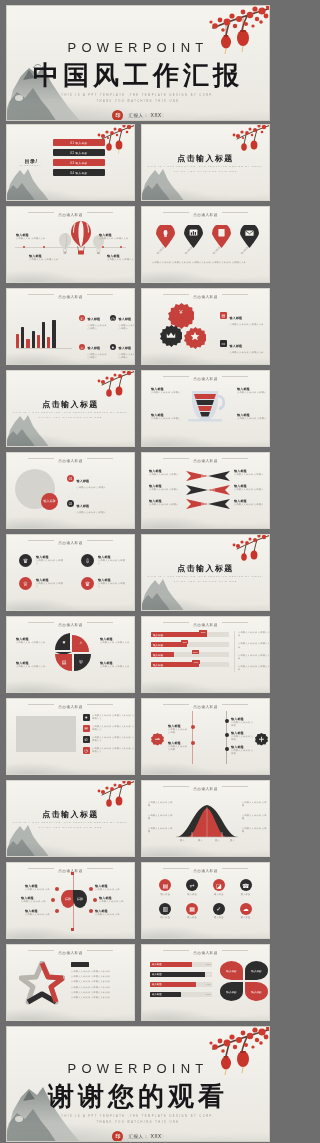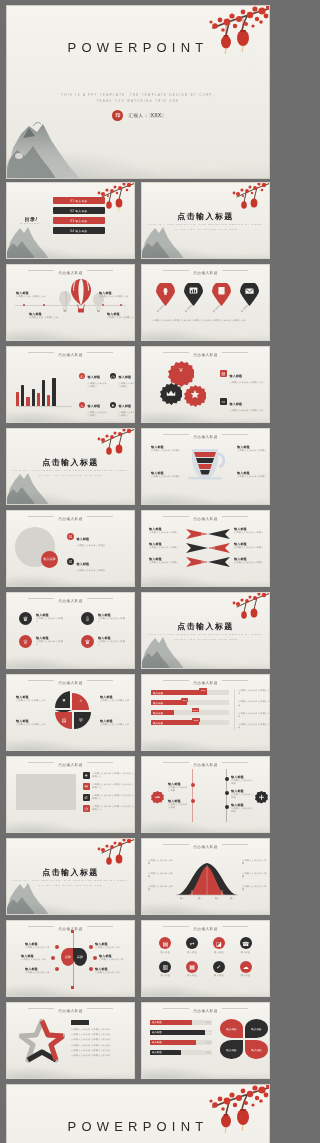--- a/index.html
+++ b/index.html
@@ -28,21 +28,21 @@
     position:absolute; left:0; right:0; bottom:0; height:58%;
     background:
       radial-gradient(ellipse 70% 58% at 18% 108%, rgba(110,118,118,.30), rgba(110,118,118,0) 62%),
       radial-gradient(ellipse 58% 46% at 62% 116%, rgba(120,126,124,.22), rgba(120,126,124,0) 64%),
       radial-gradient(ellipse 46% 40% at 95% 112%, rgba(120,126,124,.18), rgba(120,126,124,0) 66%);
     pointer-events:none;
   }
   .slide > * { position: relative; z-index: 2; }
 
   
-  .hero { height: 174px; margin: 5px 6px 0 6px; border: 1px solid #cfccc4; }
+  .hero { height: 116px; margin: 5px 6px 0 6px; border: 1px solid #cfccc4; }
   .hero .eng {
     position:absolute; top:34px; left:0; right:0; text-align:center;
     font-size:13px; letter-spacing:5.2px; color:#2b2b2b; font-weight:400;
   }
   .hero .cn {
     position:absolute; top:52px; left:0; right:0; text-align:center;
     font-size:26px; letter-spacing:4px; color:#17171a; font-weight:700;
   }
   .hero .sub1, .hero .sub2 {
     position:absolute; left:0; right:0; text-align:center;
@@ -190,20 +190,21 @@
       </g>
       <ellipse cx="92" cy="36" rx="6" ry="8" fill="#c8362b"></ellipse>
       <ellipse cx="75" cy="40" rx="5" ry="6.5" fill="#c8362b"></ellipse>
       <rect x="89" y="28" width="6" height="2" rx="1" fill="#a02a22"></rect>
       <rect x="72.5" y="33" width="5" height="1.8" rx=".9" fill="#a02a22"></rect>
       <path d="M92 44 l-1 6" stroke="#e0b15a" stroke-width=".8"></path>
       <path d="M75 47 l-1 5" stroke="#e0b15a" stroke-width=".8"></path>
     </svg>
 
     <div class="eng">POWERPOINT</div>
+    <div class="cn">中国风工作汇报</div>
     <div class="sub1">THIS IS A PPT TEMPLATE ,THE TEMPLATE DESIGN BY CORP,</div>
     <div class="sub2">THANK YOU WATCHING THIS ONE</div>
     <div class="seal-row">
       <span class="seal">印</span>
       <span class="presenter"><span>汇报人：</span><b>XXX</b></span>
     </div>
   </div>
 
   <div class="grid">
 
@@ -949,20 +950,21 @@
           <circle cx="60" cy="20" r="1.6"></circle>
       </g>
       <ellipse cx="92" cy="36" rx="6" ry="8" fill="#c8362b"></ellipse>
       <ellipse cx="75" cy="40" rx="5" ry="6.5" fill="#c8362b"></ellipse>
       <rect x="89" y="28" width="6" height="2" rx="1" fill="#a02a22"></rect>
       <rect x="72.5" y="33" width="5" height="1.8" rx=".9" fill="#a02a22"></rect>
       <path d="M92 44 l-1 6" stroke="#e0b15a" stroke-width=".8"></path>
       <path d="M75 47 l-1 5" stroke="#e0b15a" stroke-width=".8"></path>
     </svg>
     <div class="eng">POWERPOINT</div>
+    <div class="cn">谢谢您的观看</div>
     <div class="sub1">THIS IS A PPT TEMPLATE ,THE TEMPLATE DESIGN BY CORP,</div>
     <div class="sub2">THANK YOU WATCHING THIS ONE</div>
     <div class="seal-row">
       <span class="seal">印</span>
       <span class="presenter"><span>汇报人：</span><b>XXX</b></span>
     </div>
   </div>
 
 </div>
 

